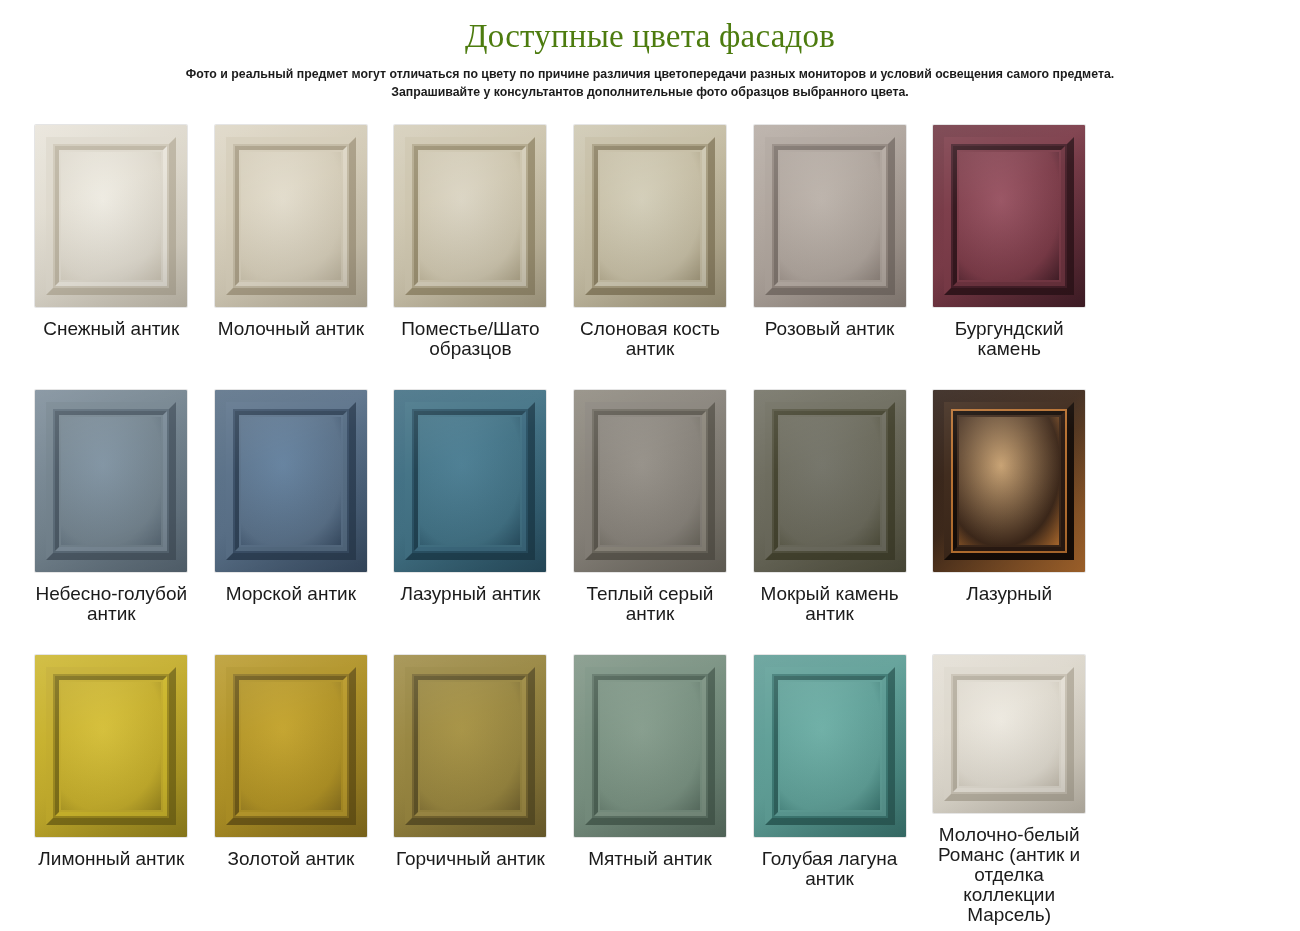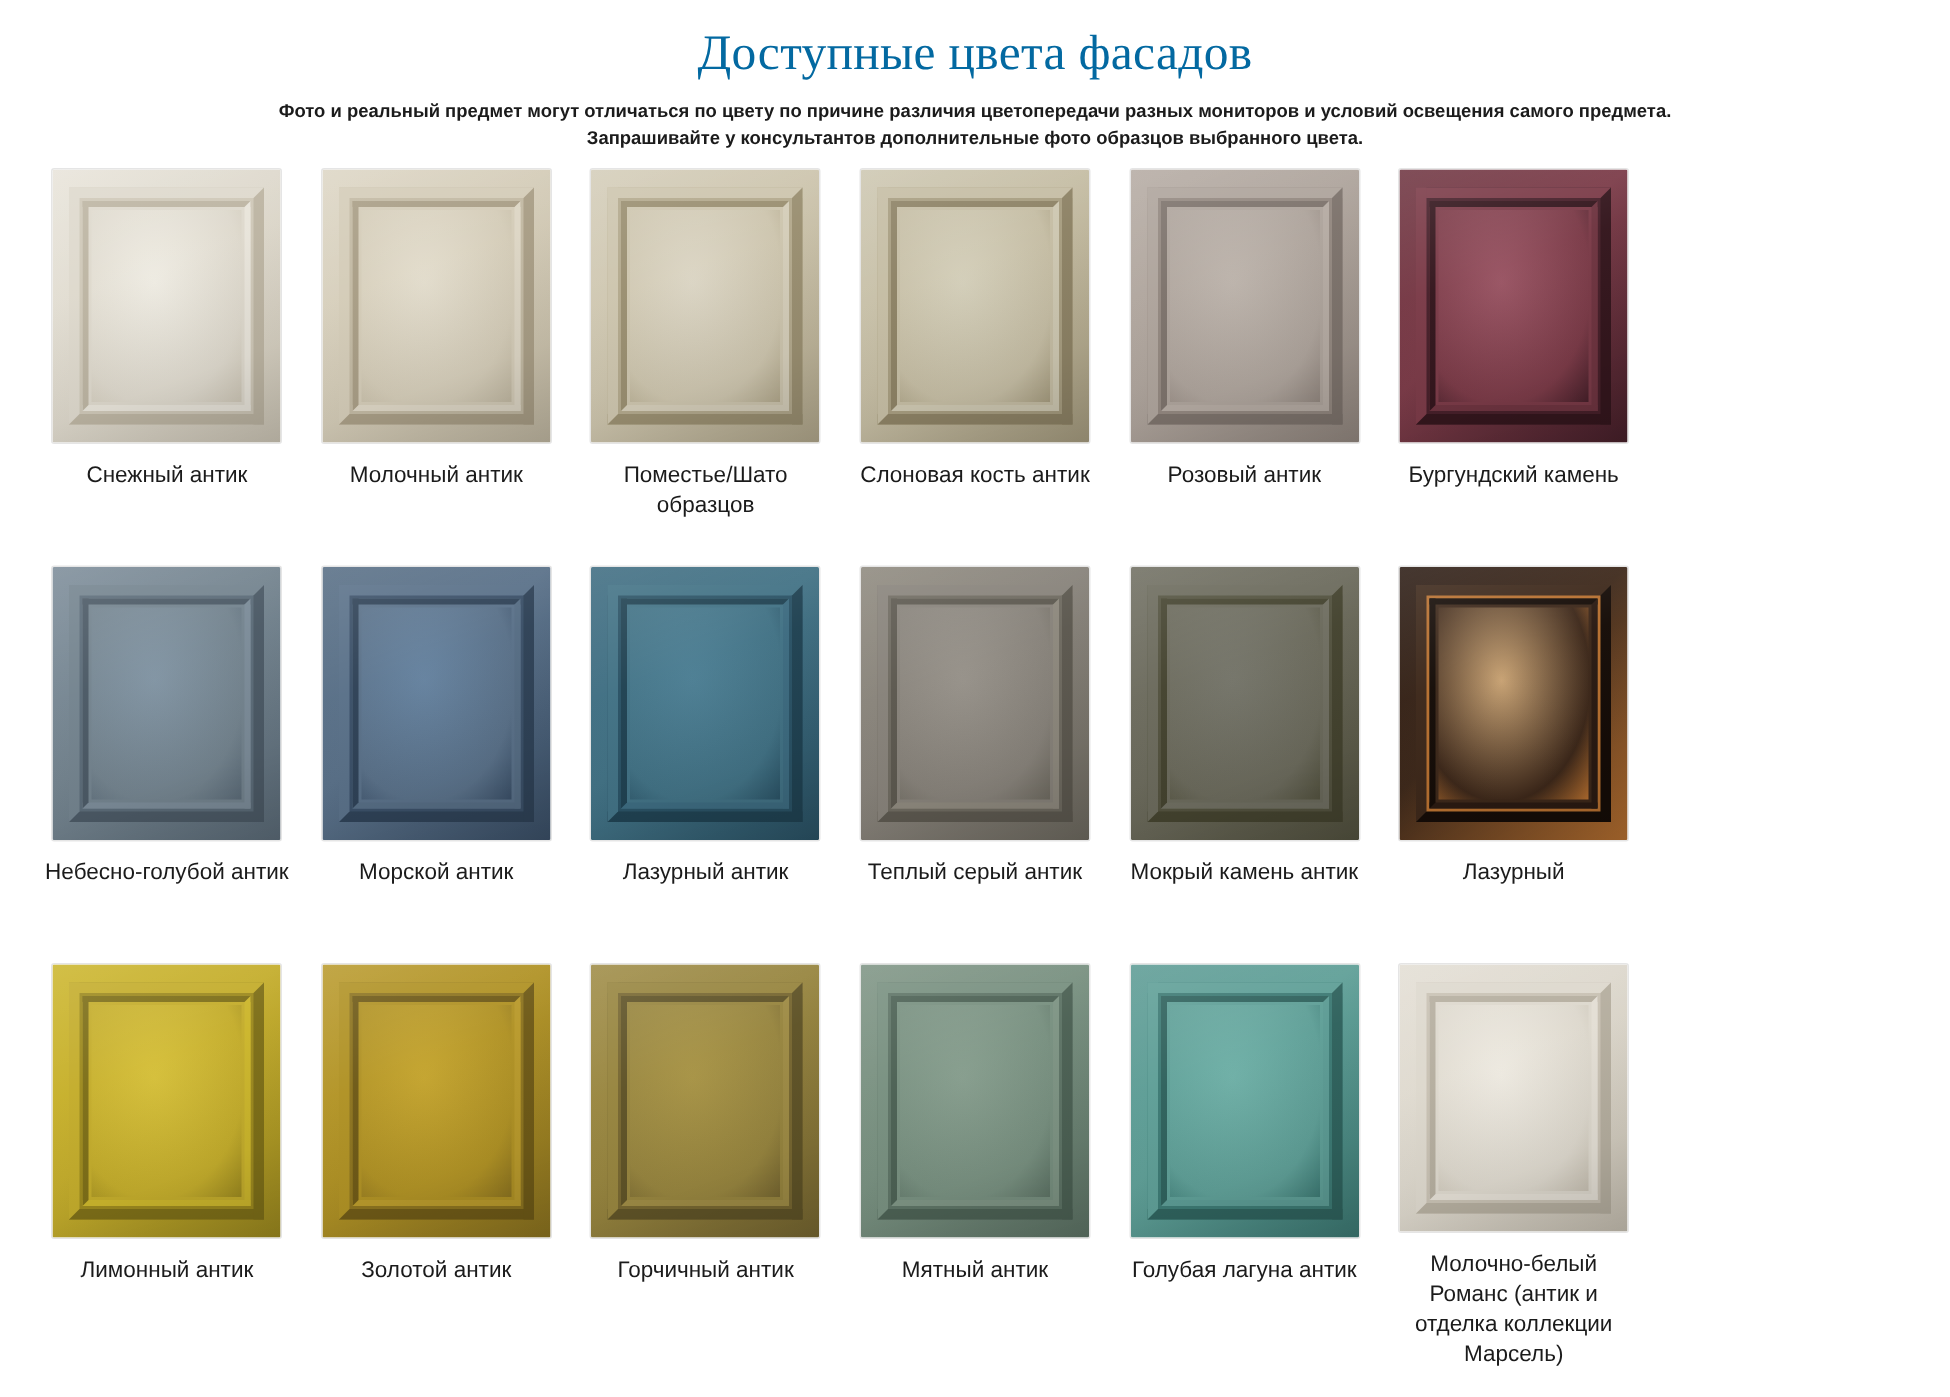--- a/index.html
+++ b/index.html
@@ -21,29 +21,29 @@
     box-sizing: border-box;
     padding: 0;
   }
   .title {
     text-align: center;
     font-family: "Liberation Serif", serif;
     font-size: 33px;
     font-weight: 400;
     letter-spacing: 0.2px;
     margin: 18px 0 10px 0;
-    color: #0369a1;
+    color: #4d7c0f;
   }
   .disclaimer {
     text-align: center;
     font-size: 12.3px;
     font-weight: bold;
     line-height: 18px;
     color: #1b1b1b;
-    margin: 0 60px 12px 60px;
+    margin: 0 60px 24px 60px;
   }
   .grid {
     display: grid;
     grid-template-columns: repeat(7, 1fr);
     column-gap: 13px;
     row-gap: 0px;
     padding: 0 28px;
     box-sizing: border-box;
   }
   .cell {
@@ -86,21 +86,21 @@
     left: 26px; right: 26px; top: 27px; bottom: 27px;
   }
   .door .sheen {
     position: absolute;
     inset: 0;
     pointer-events: none;
   }
   .label {
     margin-top: 12px;
     text-align: center;
-    font-size: 15px;
+    font-size: 19px;
     line-height: 20px;
     color: #1b1b1b;
     max-width: 168px;
   }
 </style>
 </head>
 <body>
 
 <div class="page">
 

